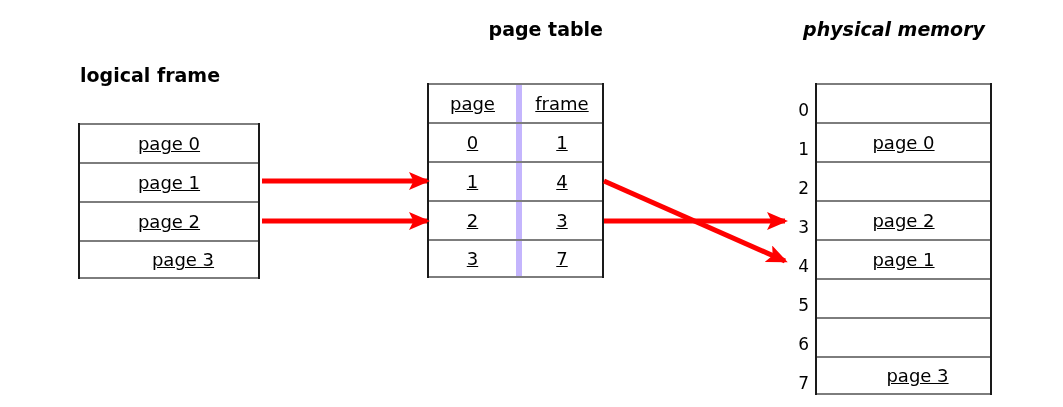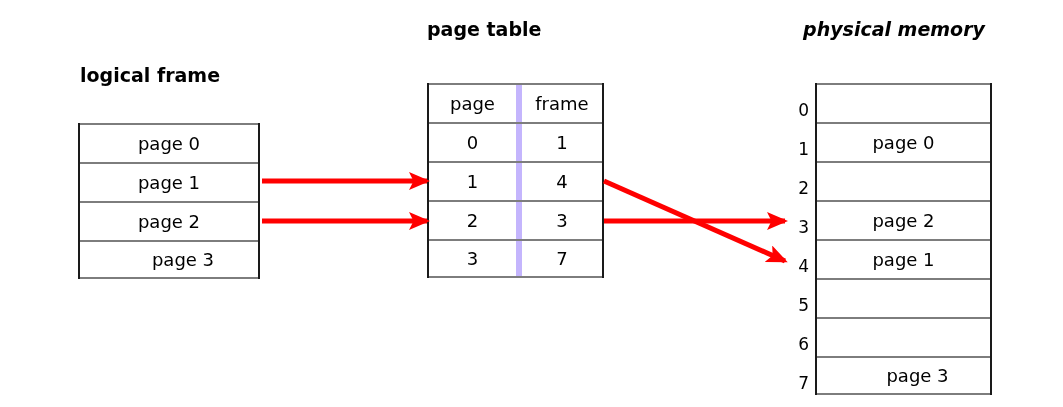--- a/index.html
+++ b/index.html
@@ -23,30 +23,31 @@
 
   .title {
     position: absolute;
     font-weight: bold;
     font-size: 19px;
     color: #000000;
     white-space: nowrap;
     letter-spacing: 0px;
   }
   #title-logical  { left: 80px;  top: 64px; }
-  #title-pagetable{ left: 427px; top: 18px; width: 176px; text-align: left; }
+  #title-pagetable{ left: 427px; top: 18px; width: 176px; text-align: right; }
   #title-physical { left: 796px; top: 18px; width: 196px; text-align: center; font-style: italic; }
 
   
   .memtable {
     position: absolute;
     box-sizing: border-box;
     border-left: 2px solid #1a1a1a;
     border-right: 2px solid #1a1a1a;
     background: #ffffff;
+    text-decoration: underline;
   }
   .memtable .row {
     box-sizing: border-box;
     height: 39px;
     border-top: 2px solid #7d7d7d;
     display: flex;
     align-items: center;
     justify-content: center;
     font-size: 18px;
     color: #000000;

